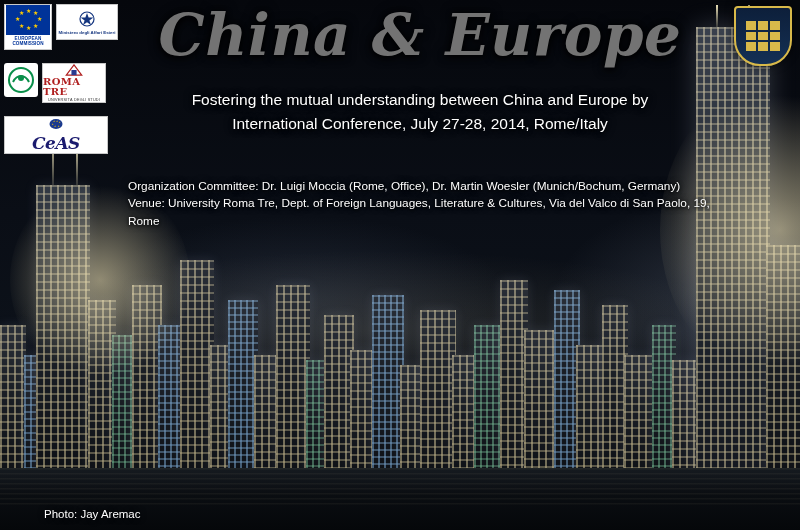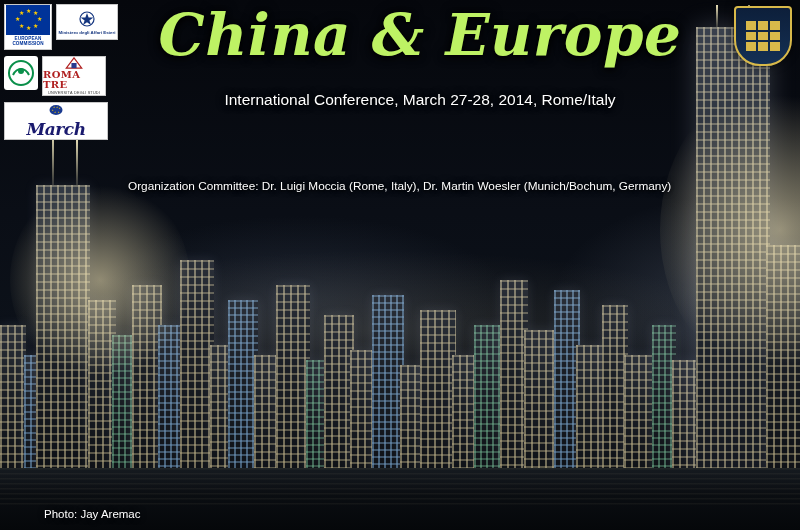--- a/index.html
+++ b/index.html
@@ -92,21 +92,21 @@
     position: absolute;
     left: 140px;
     top: 6px;
     width: 560px;
     text-align: center;
     font-family: "DejaVu Serif", serif;
     font-style: italic;
     font-weight: bold;
     font-size: 58px;
     line-height: 1.0;
-    color: #bef264;
+    color: #737373;
     text-shadow: 0 0 12px rgba(0,0,0,0.95), 0 2px 6px rgba(0,0,0,0.9);
     letter-spacing: 0.5px;
   }
   .subtitle {
     position: absolute;
     left: 120px;
     top: 88px;
     width: 600px;
     text-align: center;
     color: #ffffff;
@@ -139,21 +139,21 @@
   .logos {
     position: absolute;
     left: 4px;
     top: 4px;
     width: 130px;
   }
   .logo-row {
     display: flex;
     align-items: flex-start;
     gap: 4px;
-    margin-bottom: 6px;
+    margin-bottom: 13px;
   }
   .logo {
     background: #ffffff;
     border: 1px solid #c8c8c8;
     display: flex;
     flex-direction: column;
     align-items: center;
     justify-content: center;
     overflow: hidden;
   }
@@ -364,21 +364,21 @@
           <ellipse cx="15" cy="14" rx="13" ry="10" fill="#1a3a8f"></ellipse>
           <g fill="#ffcc00" font-size="5">
             <text x="9" y="10">★</text>
               <text x="15" y="9">★</text>
               <text x="20" y="12">★</text>
             <text x="18" y="19">★</text>
               <text x="11" y="20">★</text>
               <text x="6" y="15">★</text>
           </g>
         </svg>
-        <span class="ceas-txt">March</span>
+        <span class="ceas-txt">CeAS</span>
       </div>
     </div>
   </div>
 
   <div class="crest">
     <div class="crest-shield">
       <div class="crest-inner">
         <i></i>
           <i></i>
           <i></i>
@@ -388,21 +388,23 @@
           <i></i>
           <i></i>
           <i></i>
       </div>
     </div>
   </div>
 
   <div class="title">China &amp; Europe</div>
 
   <div class="subtitle">
-    <div>International Conference, March 27-28, 2014, Rome/Italy</div>
+    <div>Fostering the mutual understanding between China and Europe by</div>
+    <div>International Conference, July 27-28, 2014, Rome/Italy</div>
   </div>
 
   <div class="details">
-    <div>Organization Committee: Dr. Luigi Moccia (Rome, Italy), Dr. Martin Woesler (Munich/Bochum, Germany)</div>
+    <div>Organization Committee: Dr. Luigi Moccia (Rome, Office), Dr. Martin Woesler (Munich/Bochum, Germany)</div>
+    <div>Venue: University Roma Tre, Dept. of Foreign Languages, Literature &amp; Cultures, Via del Valco di San Paolo, 19, Rome</div>
   </div>
 
   <div class="credit">Photo: Jay Aremac</div>
 </div>
 
 </body></html>

